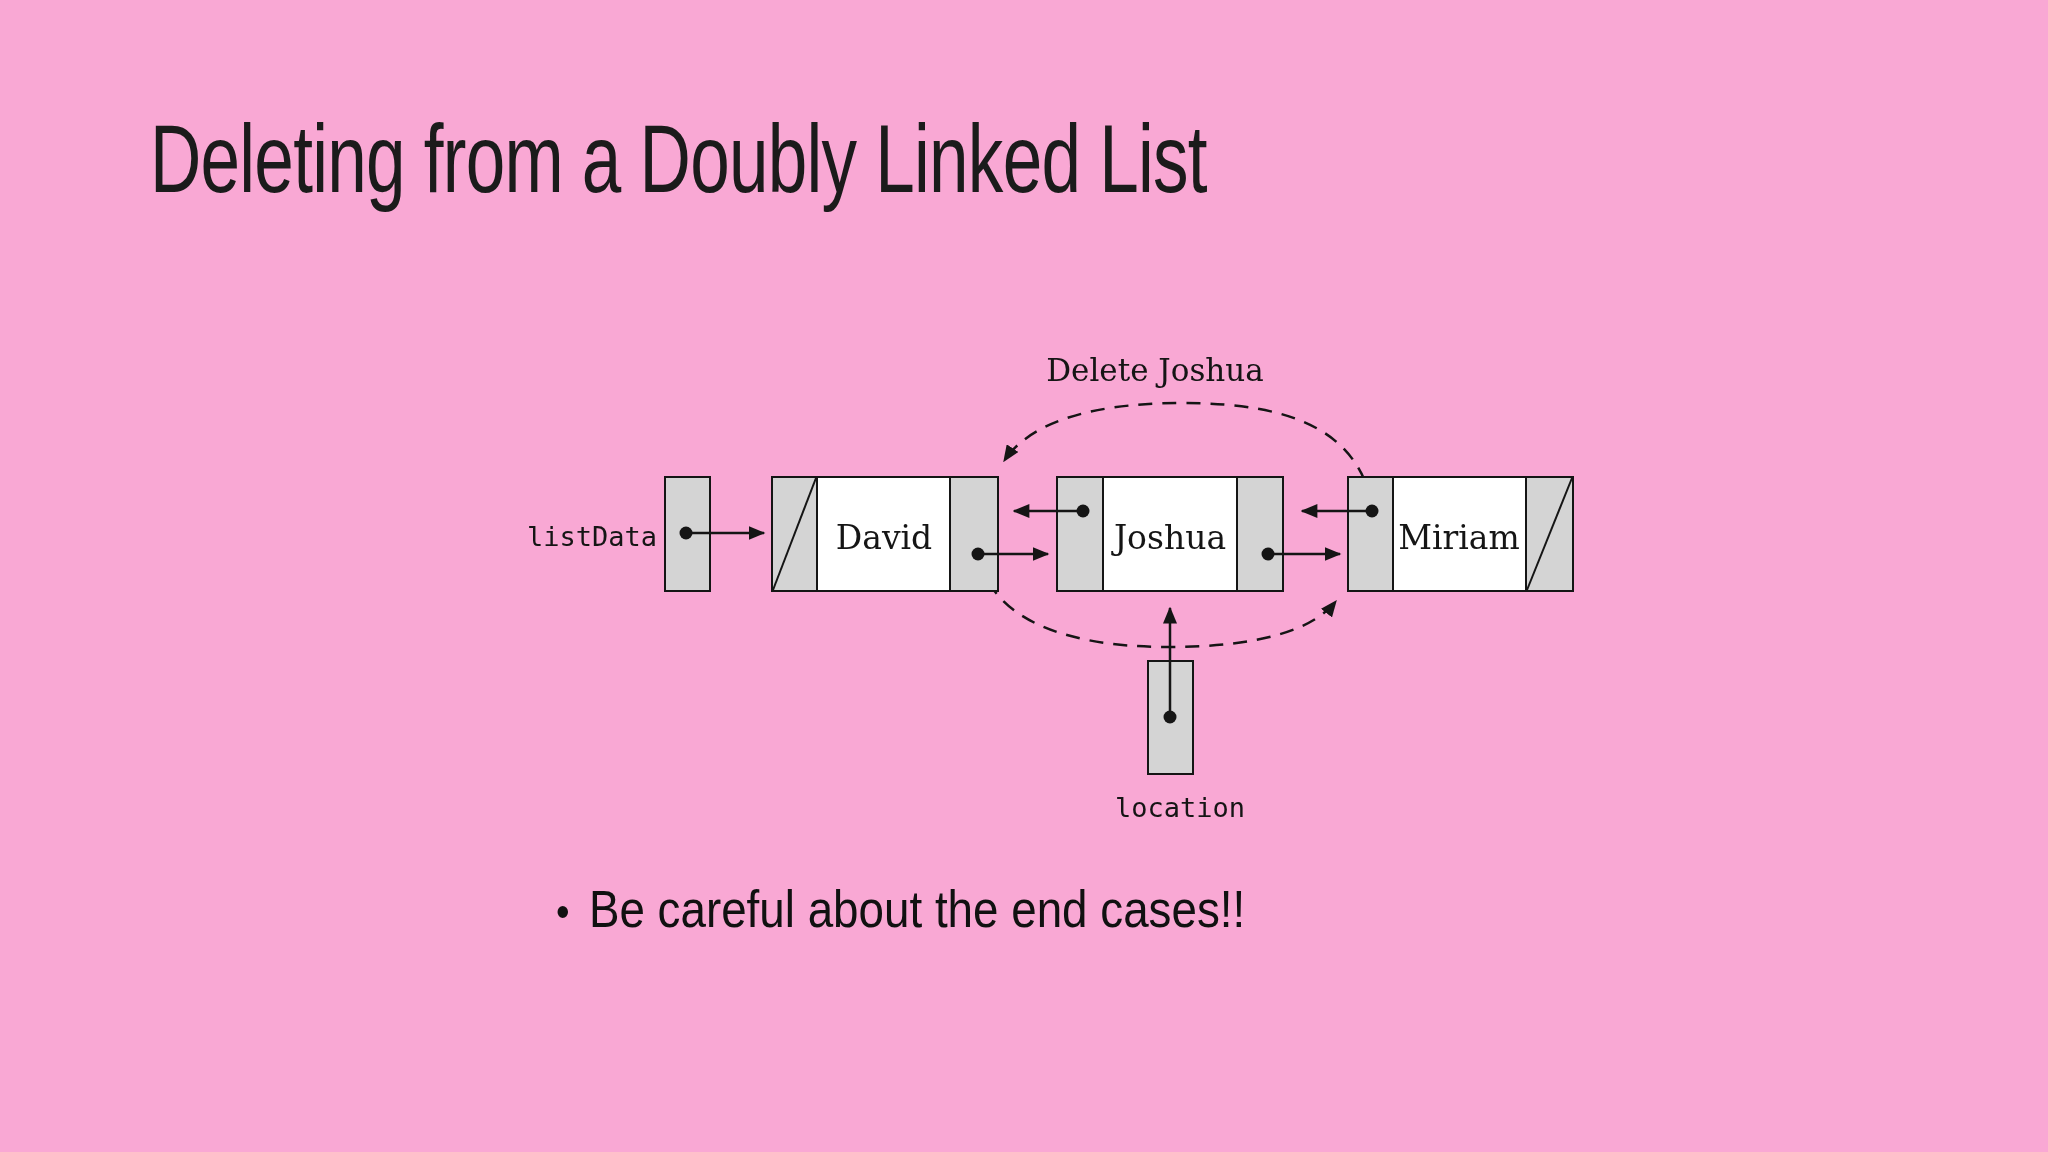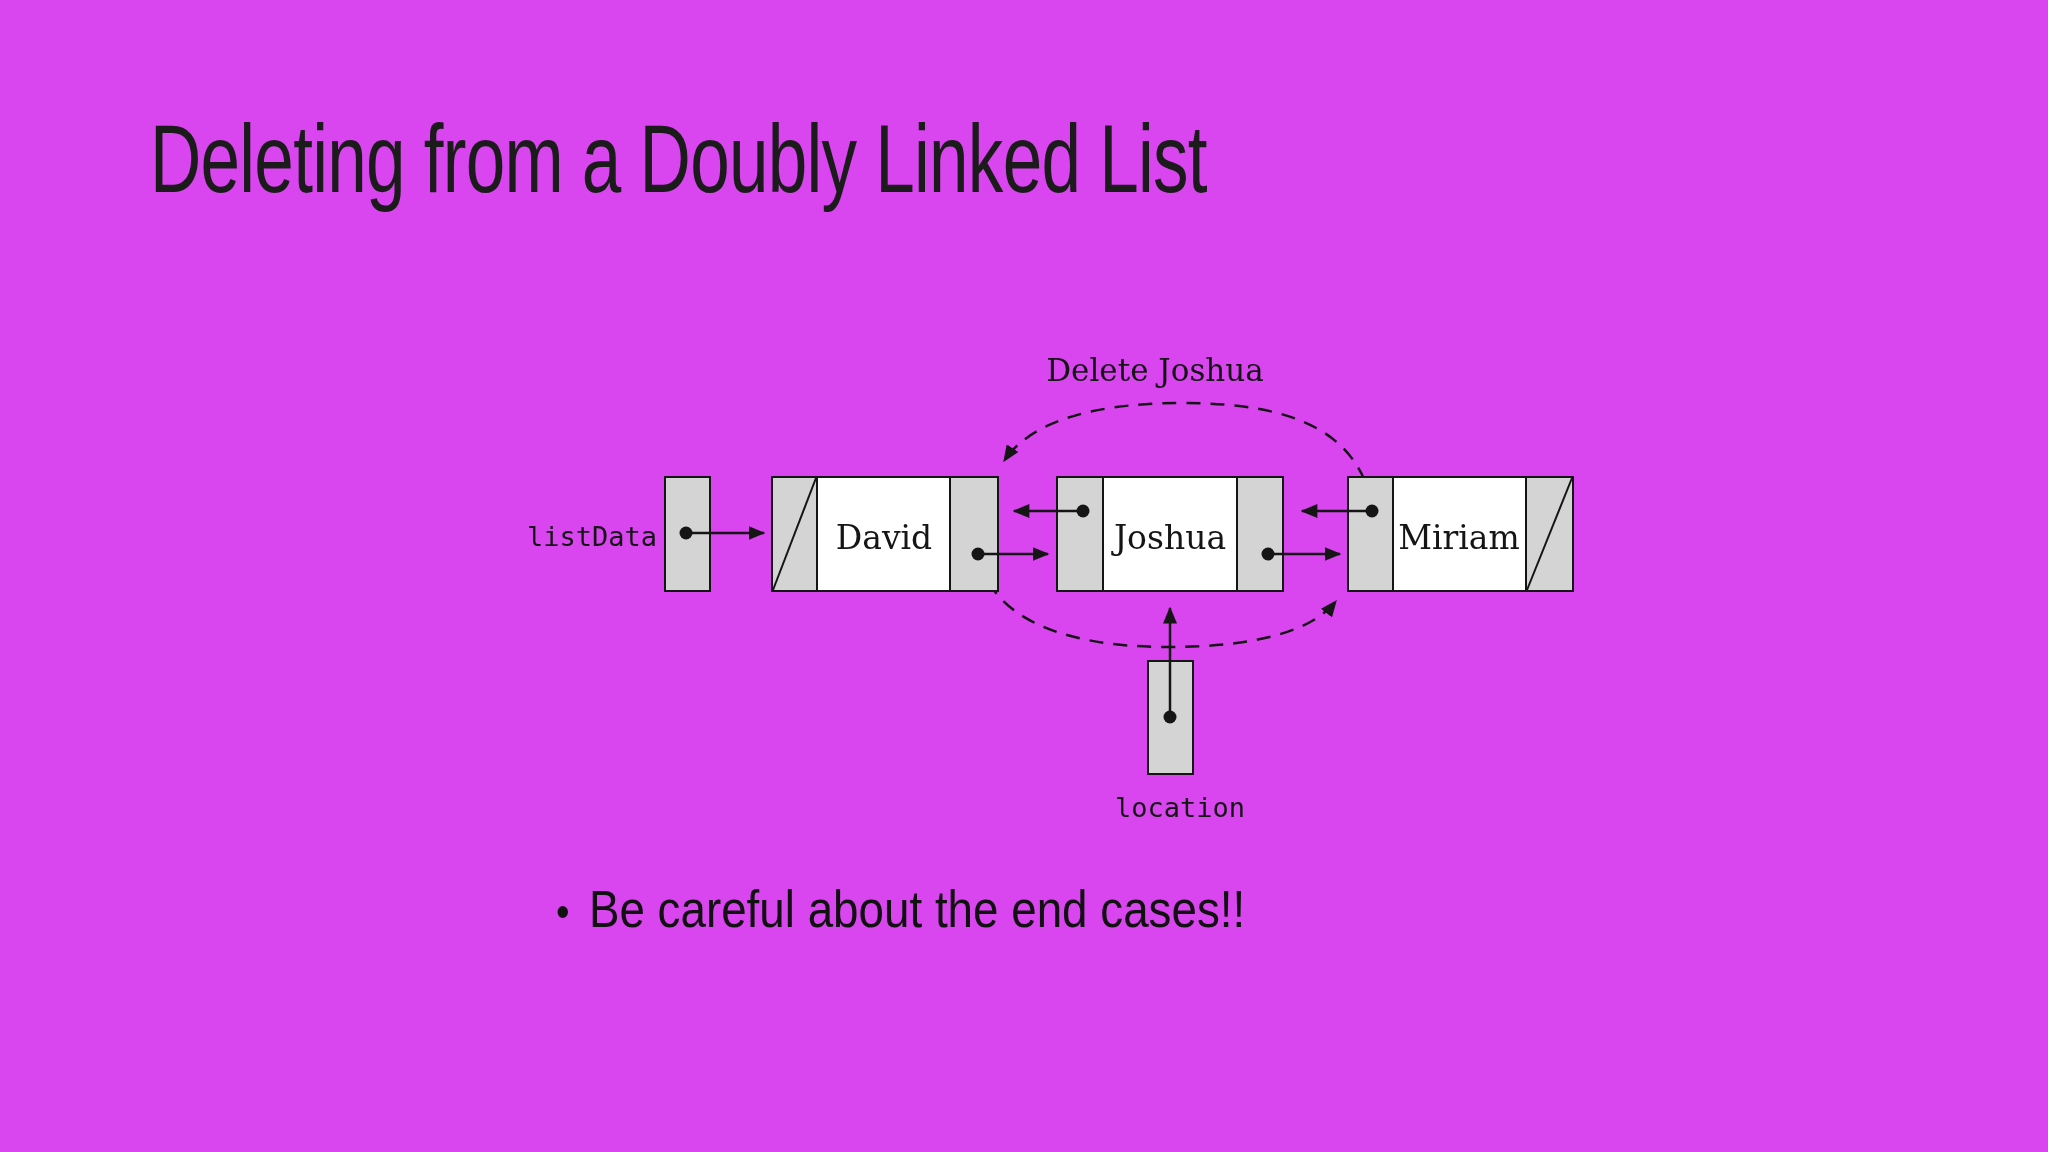--- a/index.html
+++ b/index.html
@@ -1,20 +1,20 @@
 <!DOCTYPE html>
 <html><head>
 <meta charset="utf-8">
 <style>
   html, body { margin: 0; padding: 0; background: #888; }
   .slide {
     position: relative;
     width: 2048px;
     height: 1152px;
-    background: #d946ef;
+    background: #f9a8d4;
     overflow: hidden;
     font-family: "Liberation Sans", sans-serif;
     color: #1b1b1b;
   }
   .slide-title {
     position: absolute;
     left: 150px;
     top: 106px;
     font-size: 96px;
     font-weight: 400;

